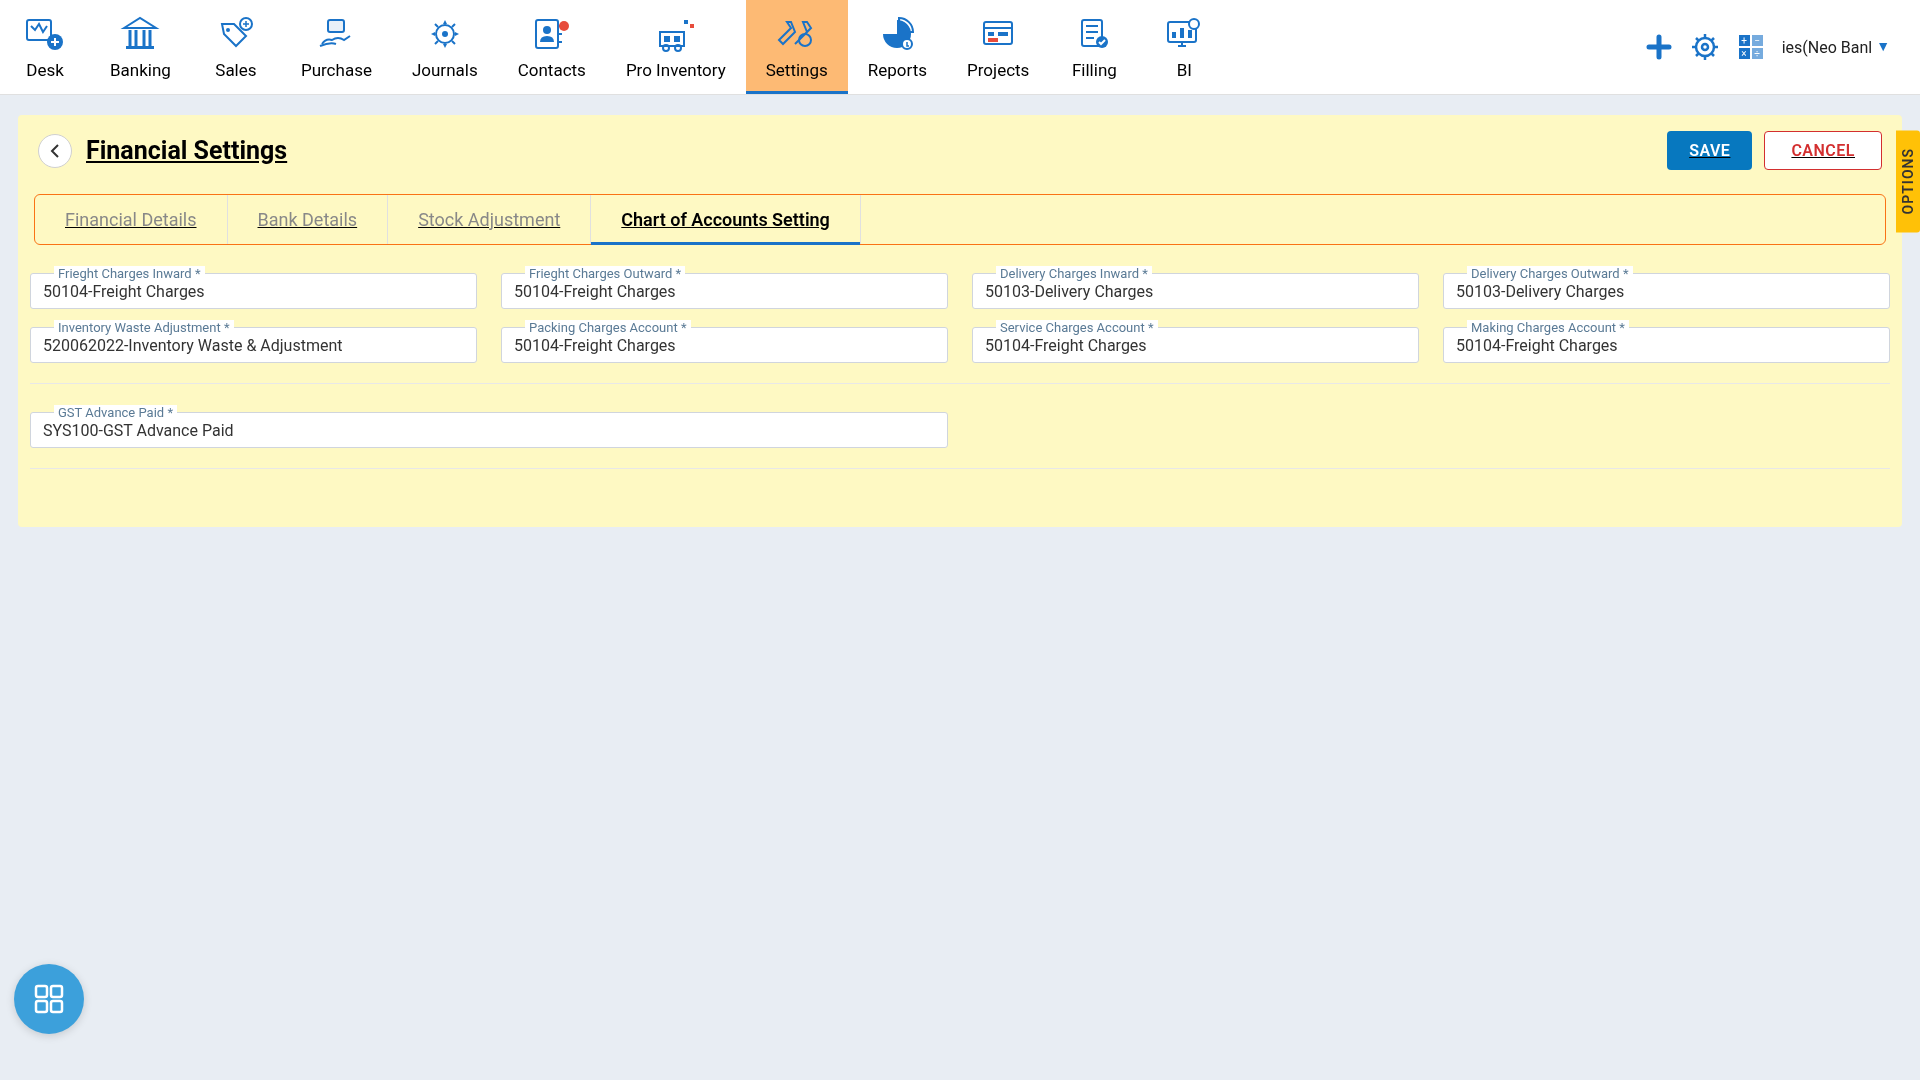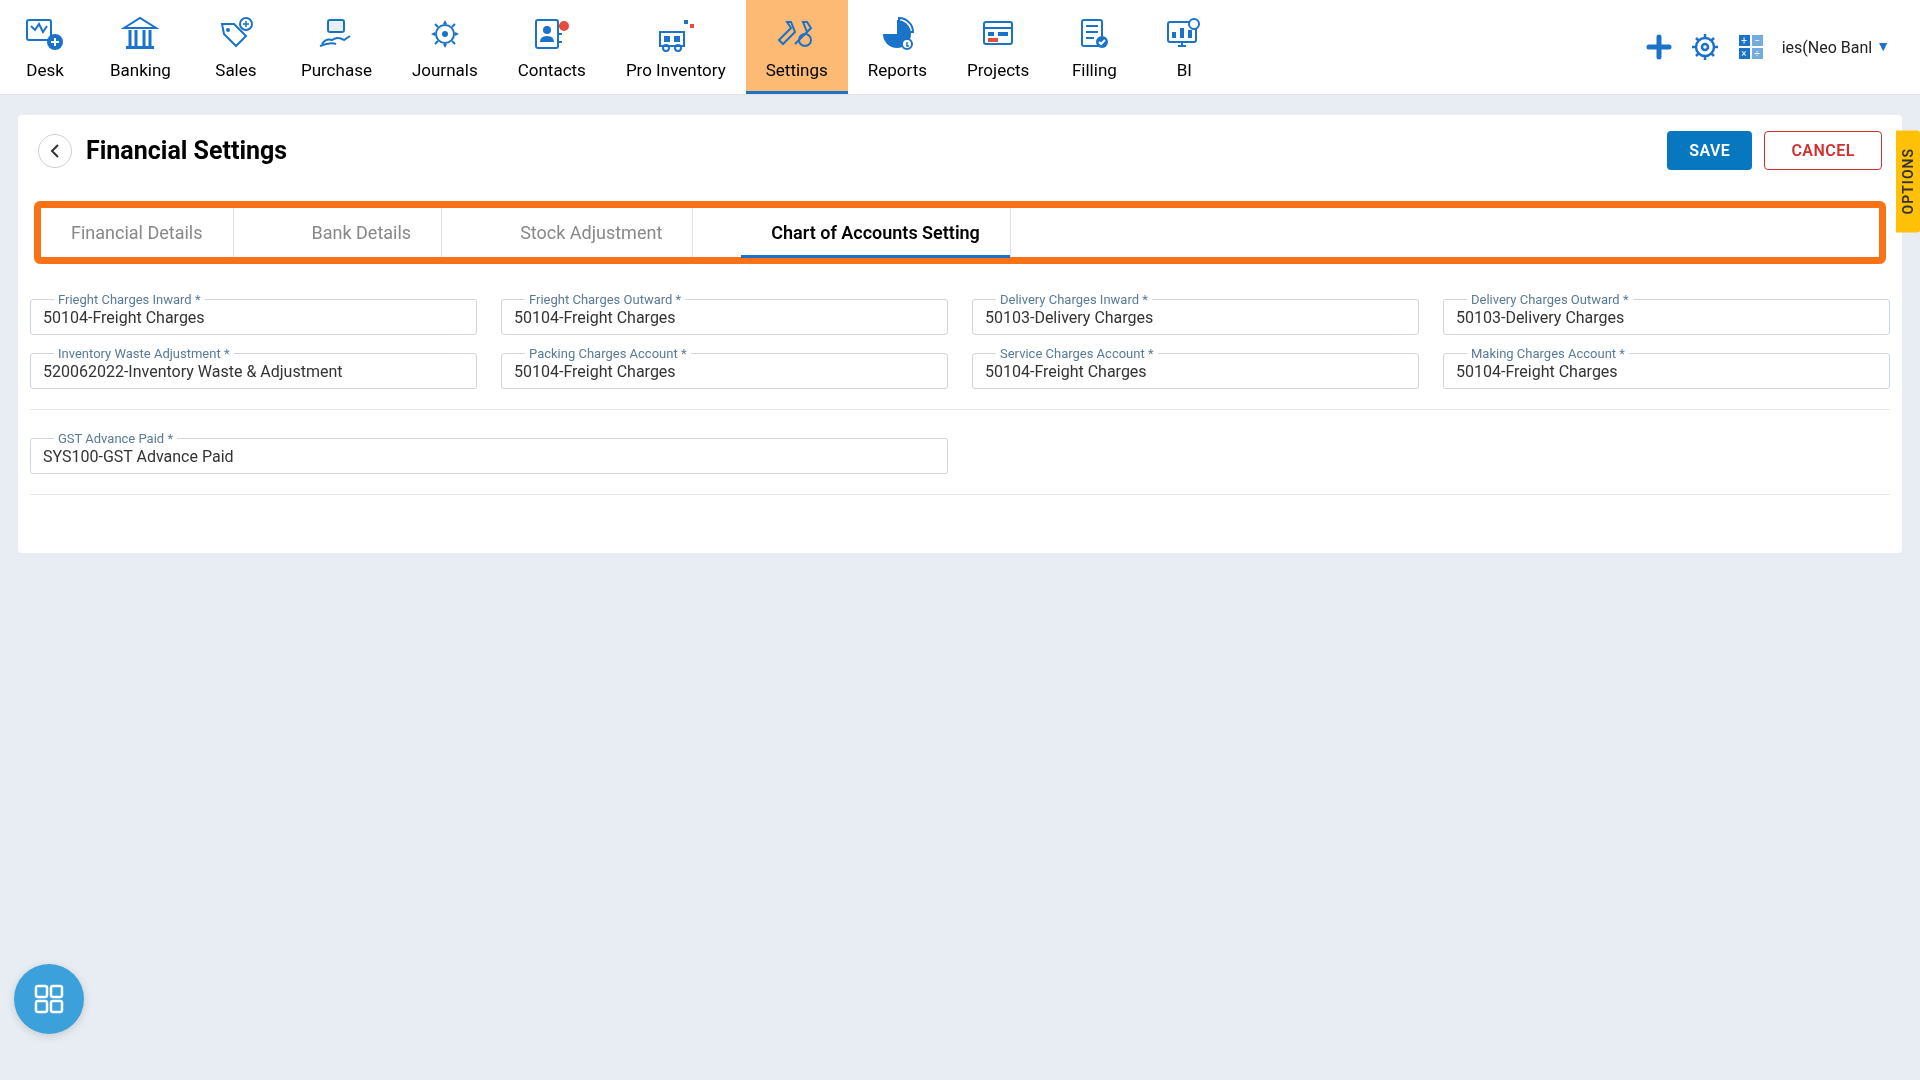--- a/index.html
+++ b/index.html
@@ -93,22 +93,23 @@
     }
     .chevron-down {
       color: #1a73c8;
       font-size: 14px;
     }
     
     .page-wrapper {
       padding: 20px 18px;
     }
     .page-card {
-      background: #ffffff;
+      background: #fef9c3;
       border-radius: 4px;
+      text-decoration: underline;
     }
     .page-header {
       display: flex;
       align-items: center;
       padding: 16px 20px;
       position: relative;
     }
     .back-btn {
       width: 34px;
       height: 34px;
@@ -146,24 +147,23 @@
       padding: 9px 26px;
       font-size: 16px;
       font-weight: 600;
       border-radius: 4px;
       cursor: pointer;
       letter-spacing: 0.5px;
     }
     
     .tabs {
       display: flex;
-      border: 7px solid #f97316;
+      border: 1px solid #f97316;
       border-radius: 6px;
-      margin: 15px 16px;
-      gap: 48px;
+      margin: 8px 16px;
     }
     .tab {
       padding: 14px 30px;
       font-size: 18px;
       color: #888;
       cursor: pointer;
       border-right: 1px solid #e0e0e0;
       position: relative;
     }
     .tab.active {

